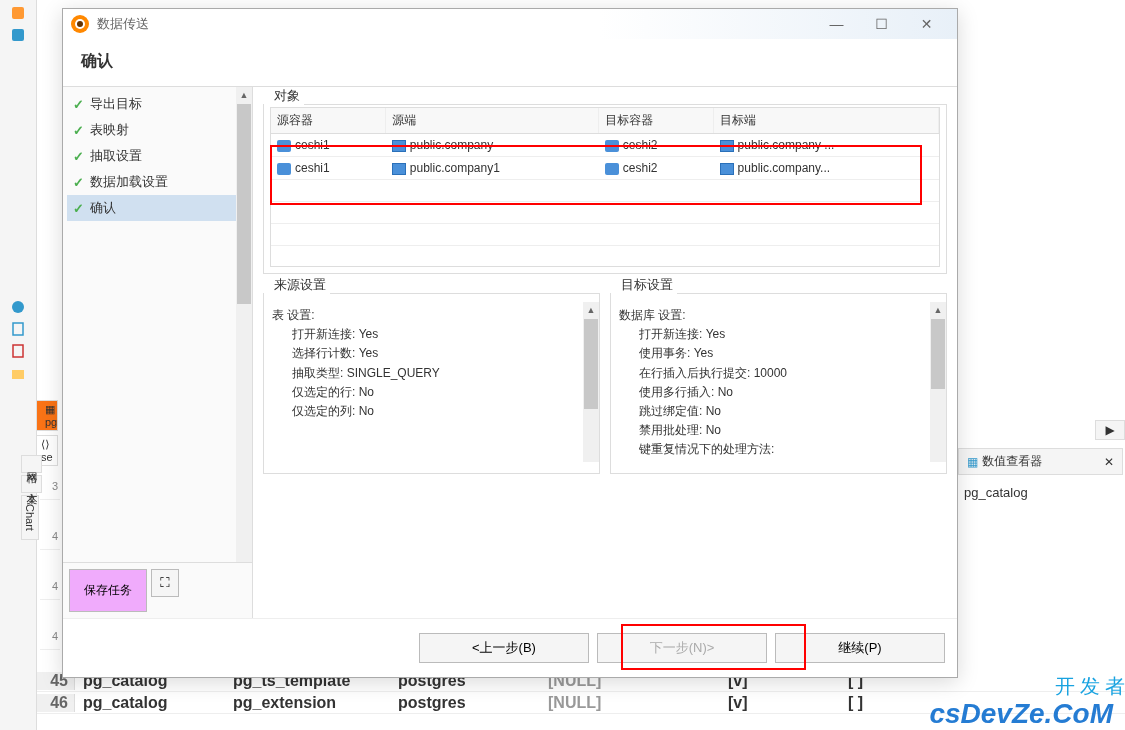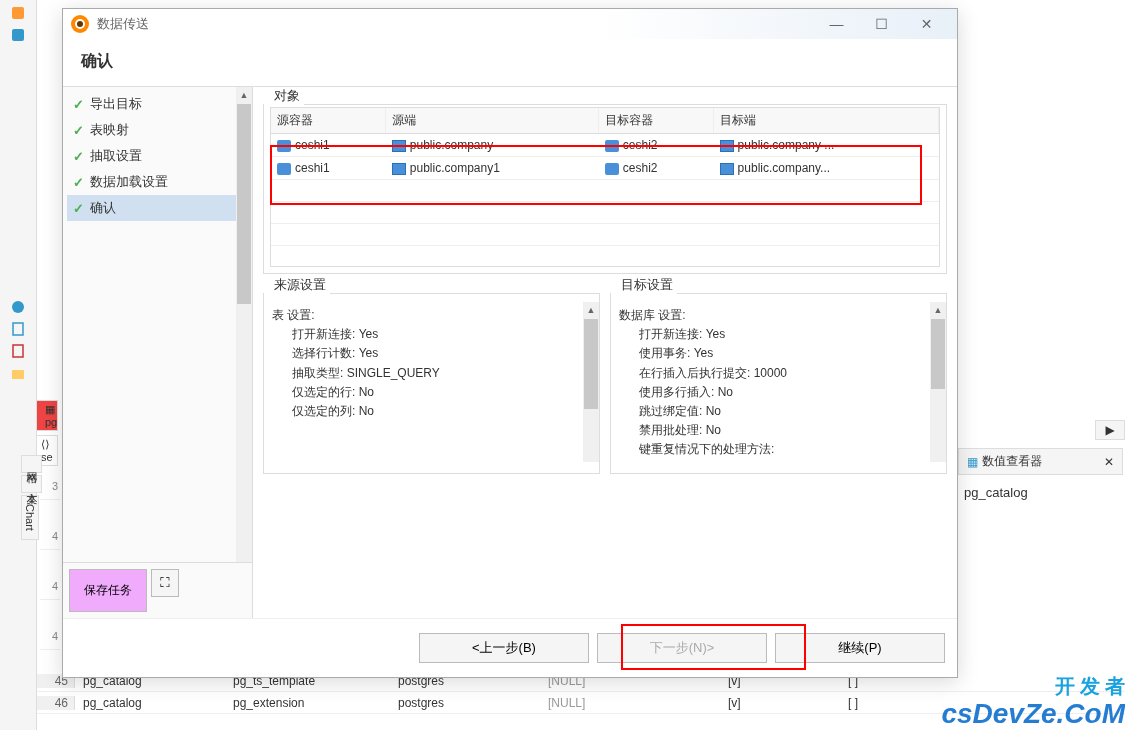--- a/index.html
+++ b/index.html
@@ -2,28 +2,28 @@
 <html><head>
 <meta charset="utf-8">
 <style>
 * { box-sizing: border-box; margin: 0; padding: 0; }
 body { font-family: "Microsoft YaHei", sans-serif; font-size: 12px; background: #fff; width: 1125px; height: 730px; overflow: hidden; position: relative; color: #333; }
 .bg-app { position: absolute; top: 0; left: 0; width: 1125px; height: 730px; background: #fff; }
 .left-toolbar { position: absolute; left: 0; top: 0; width: 37px; height: 730px; background: #f5f5f5; border-right: 1px solid #ddd; display: flex; flex-direction: column; align-items: center; padding-top: 2px; }
 .tool-icon { width: 16px; height: 16px; margin: 3px 0; display: flex; align-items: center; justify-content: center; }
 .vert-tab { writing-mode: vertical-rl; text-orientation: mixed; font-size: 11px; padding: 8px 2px; border: 1px solid #ddd; background: #f5f5f5; margin-bottom: 2px; cursor: pointer; }
 .bg-table { position: absolute; left: 37px; top: 670px; right: 0; }
-.bg-row { display: flex; height: 22px; align-items: center; border-bottom: 1px solid #eee; font-size: 12px; }
+.bg-row { display: flex; height: 22px; align-items: center; border-bottom: 1px solid #eee; font-size: 16px; font-weight: bold; }
 .bg-cell-num { width: 38px; text-align: right; padding-right: 6px; color: #666; background: #f0f0f0; border-right: 1px solid #ddd; }
 .bg-cell { padding: 0 8px; }
 .right-scroll { position: absolute; right: 0; top: 420px; width: 30px; height: 20px; display: flex; align-items: center; justify-content: center; background: #f5f5f5; border: 1px solid #ddd; }
 .right-tab { display: flex; align-items: center; padding: 4px 8px; background: #f5f5f5; border: 1px solid #ddd; font-size: 12px; }
 .right-tab .close { margin-left: auto; cursor: pointer; }
-.watermark { position: absolute; right: 0; bottom: 0; font-size: 28px; font-weight: bold; font-style: italic; color: #0066cc; opacity: 0.85; font-family: Arial; }
-.watermark-cn { position: absolute; right: 0; bottom: 30px; font-size: 20px; font-weight: bold; color: #0099dd; opacity: 0.9; font-family: "SimHei"; }
+.watermark { position: absolute; right: 12px; bottom: 0; font-size: 28px; font-weight: bold; font-style: italic; color: #0066cc; opacity: 0.85; font-family: Arial; }
+.watermark-cn { position: absolute; right: 0; bottom: 30px; font-size: 20px; font-weight: normal; color: #0099dd; opacity: 0.9; font-family: "SimHei"; }
 
 .dialog { position: absolute; left: 62px; top: 8px; width: 896px; height: 670px; background: #fff; border: 1px solid #aaa; box-shadow: 0 4px 20px rgba(0,0,0,0.15); display: flex; flex-direction: column; }
 .titlebar { height: 30px; display: flex; align-items: center; padding: 0 8px; background: linear-gradient(to right, #fff 60%, #e8f0f8); }
 .titlebar-icon { width: 18px; height: 18px; border-radius: 50%; background: #ff8800; margin-right: 8px; display: flex; align-items: center; justify-content: center; }
 .titlebar-title { font-size: 13px; color: #666; flex: 1; }
 .win-btns { display: flex; }
 .win-btn { width: 45px; height: 28px; display: flex; align-items: center; justify-content: center; color: #666; cursor: pointer; font-size: 14px; }
 
 .dialog-header { padding: 12px 18px 8px; }
 .dialog-title { font-size: 16px; font-weight: bold; margin-bottom: 6px; }
@@ -99,21 +99,21 @@
         </svg>
       </div>
     <div class="tool-icon">
         <svg width="16" height="16">
           <rect x="2" y="5" width="12" height="9" fill="#ffcc66"></rect>
         </svg>
       </div>
   </div>
 
   <div style="position:absolute; left:36px; top:400px; width:22px;">
-    <div style="border:1px solid #ddd; padding:2px 8px; font-size:11px; background:#ef4444; margin-bottom:4px;">▦ <span>pg</span></div>
+    <div style="border:1px solid #ddd; padding:2px 8px; font-size:11px; background:#f97316; margin-bottom:4px;">▦ <span>pg</span></div>
     <div style="border:1px solid #ddd; padding:2px 4px; font-size:11px; background:#fff;">⟨⟩ <span>se</span></div>
   </div>
 
   <div style="position:absolute; left:21px; top:455px;">
     <div class="vert-tab">网格</div>
     <div class="vert-tab">文本</div>
     <div class="vert-tab">Chart</div>
   </div>
 
   <div style="position:absolute; left:40px; top:480px; width:20px;">

